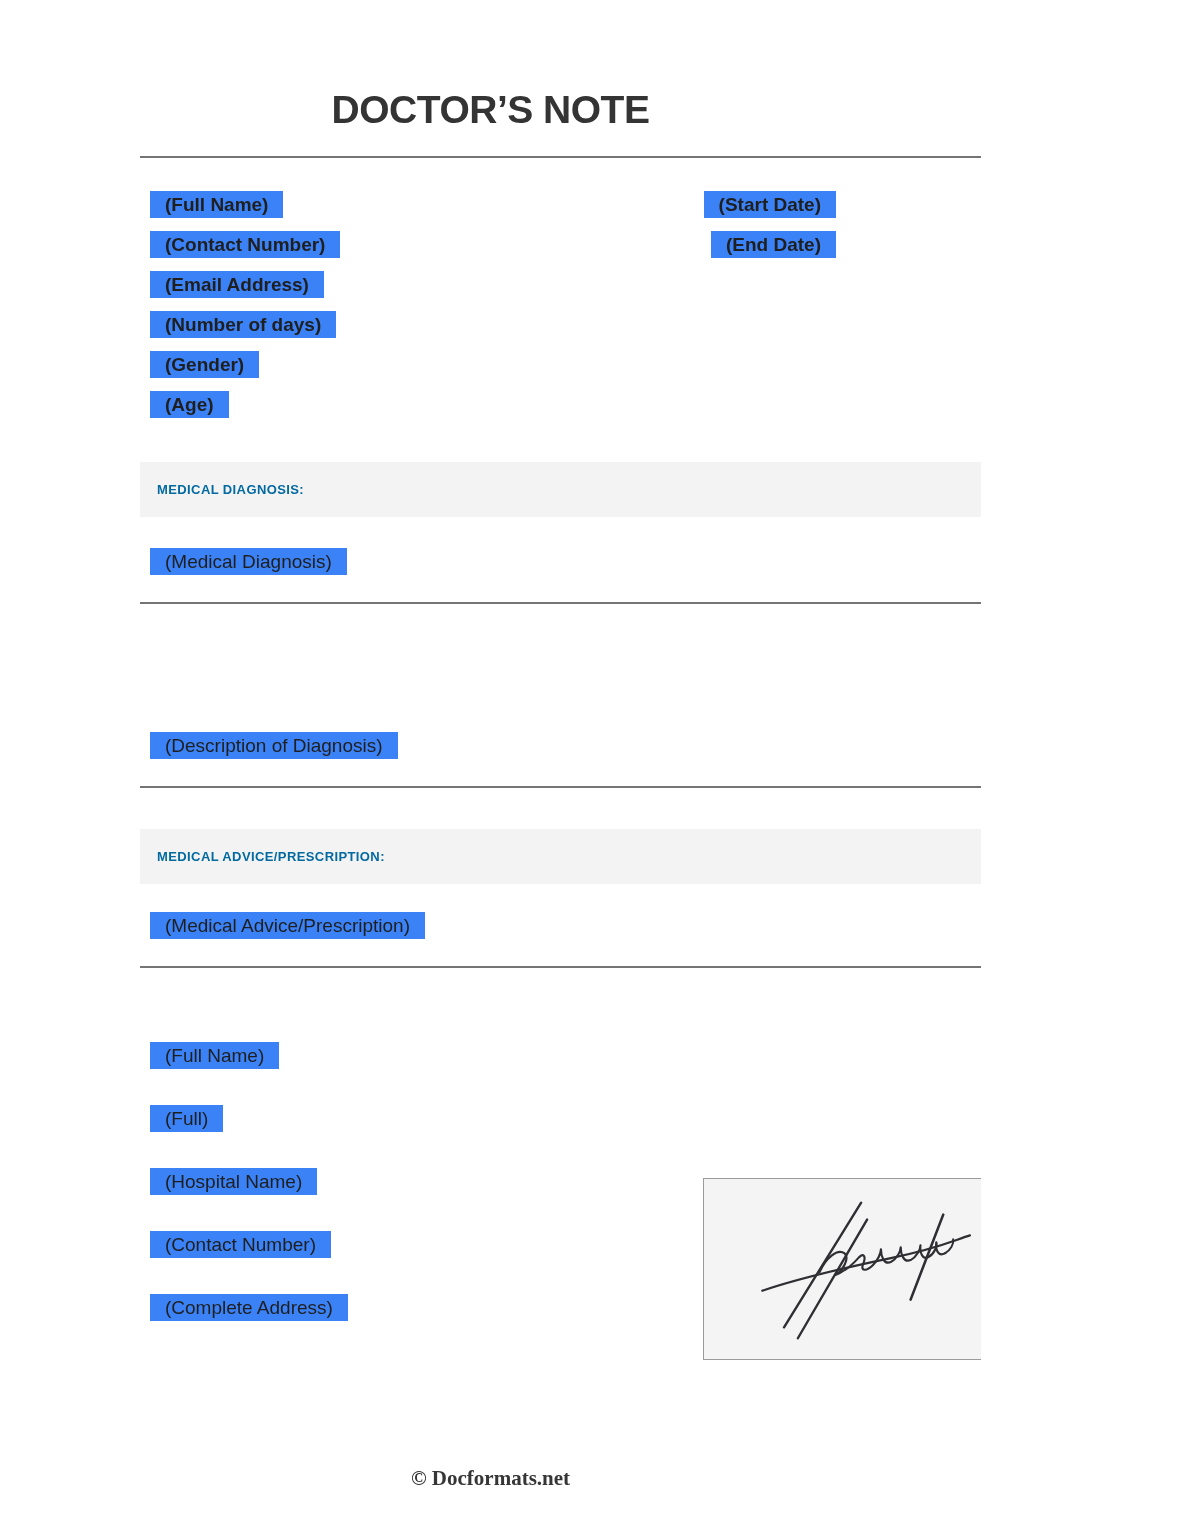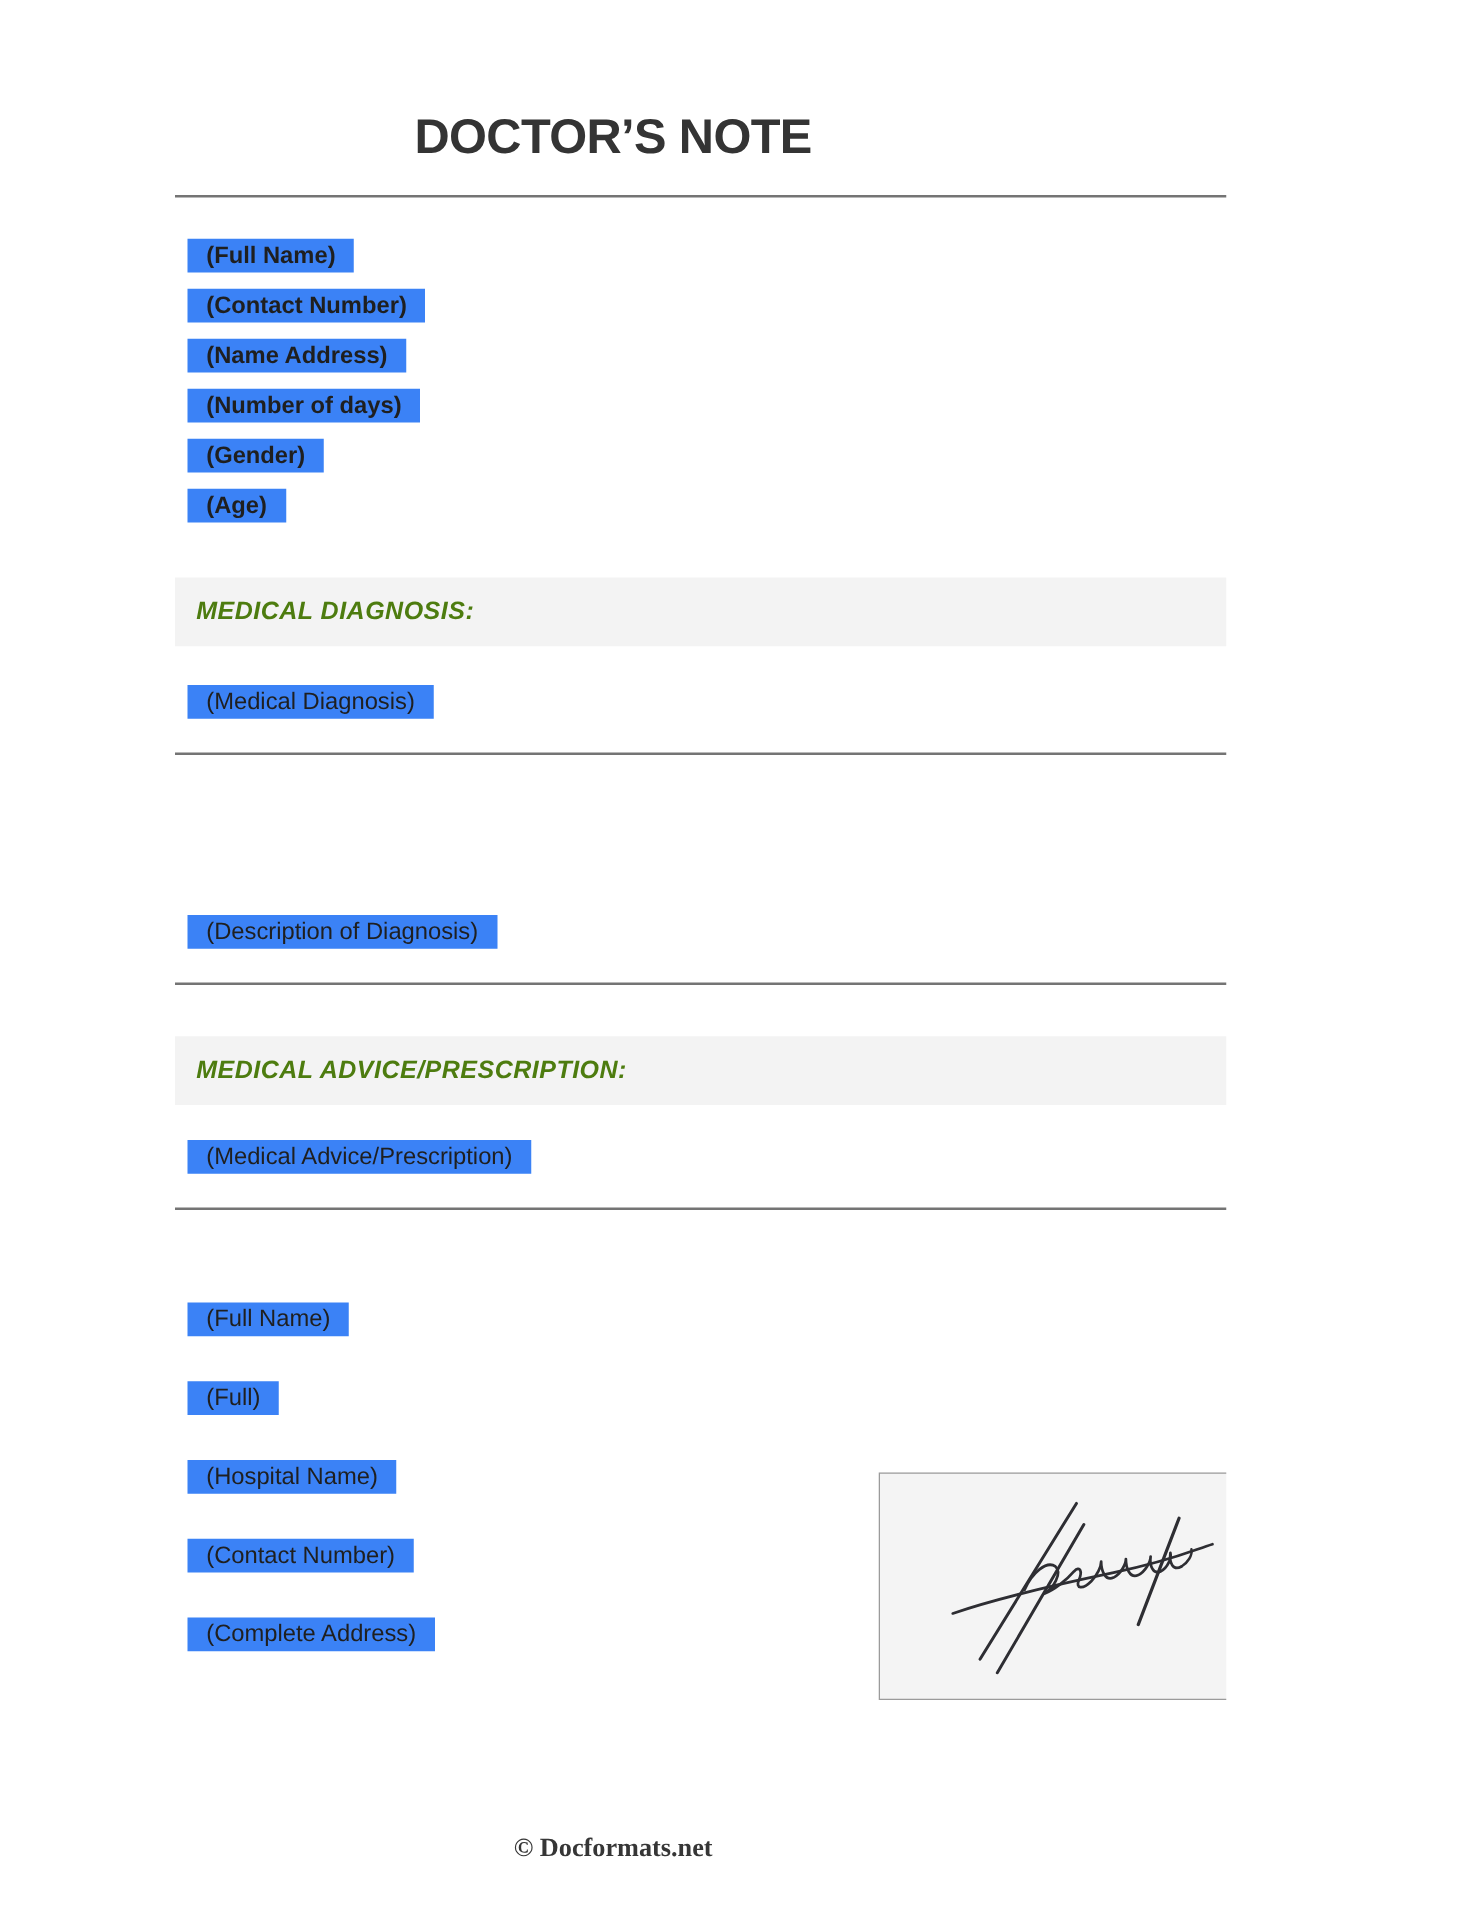--- a/index.html
+++ b/index.html
@@ -73,25 +73,24 @@
     background: #f3f3f3;
     display: flex;
     align-items: center;
     padding-left: 17px;
     box-sizing: border-box;
   }
   .bar-1 { top: 462px; }
   .bar-2 { top: 647px; }
   .bar-3 { top: 829px; }
   .section-heading {
-    font-size: 20px;
+    font-size: 13px;
     font-weight: bold;
     letter-spacing: 0.4px;
-    color: #4d7c0f;
-    font-style: italic;
+    color: #0369a1;
   }
   .placeholder-row {
     position: absolute;
     left: 150px;
     font-size: 19px;
     line-height: 26px;
   }
   .ph-1 { top: 549px; }
   .ph-2 { top: 733px; text-align: right; }
   .ph-3 { top: 913px; }
@@ -141,26 +140,30 @@
 <body>
 
 <div class="page">
 
   <h1 class="title">DOCTOR’S NOTE</h1>
   <div class="rule rule-title"></div>
 
   <div class="patient-fields">
     <div class="field-row"><span class="hl">(Full Name)</span></div>
     <div class="field-row"><span class="hl">(Contact Number)</span></div>
-    <div class="field-row"><span class="hl">(Name Address)</span></div>
+    <div class="field-row"><span class="hl">(Email Address)</span></div>
     <div class="field-row"><span class="hl">(Number of days)</span></div>
     <div class="field-row"><span class="hl">(Gender)</span></div>
     <div class="field-row"><span class="hl">(Age)</span></div>
   </div>
 
+  <div class="date-fields">
+    <div class="field-row"><span class="hl">(Start Date)</span></div>
+    <div class="field-row"><span class="hl">(End Date)</span></div>
+  </div>
 
   <div class="section-bar bar-1">
     <span class="section-heading">MEDICAL DIAGNOSIS:</span>
   </div>
   <div class="placeholder-row ph-1">
     <span class="hl">(Medical Diagnosis)</span>
   </div>
   <div class="rule rule-1"></div>
 
   <div class="placeholder-row ph-2">

